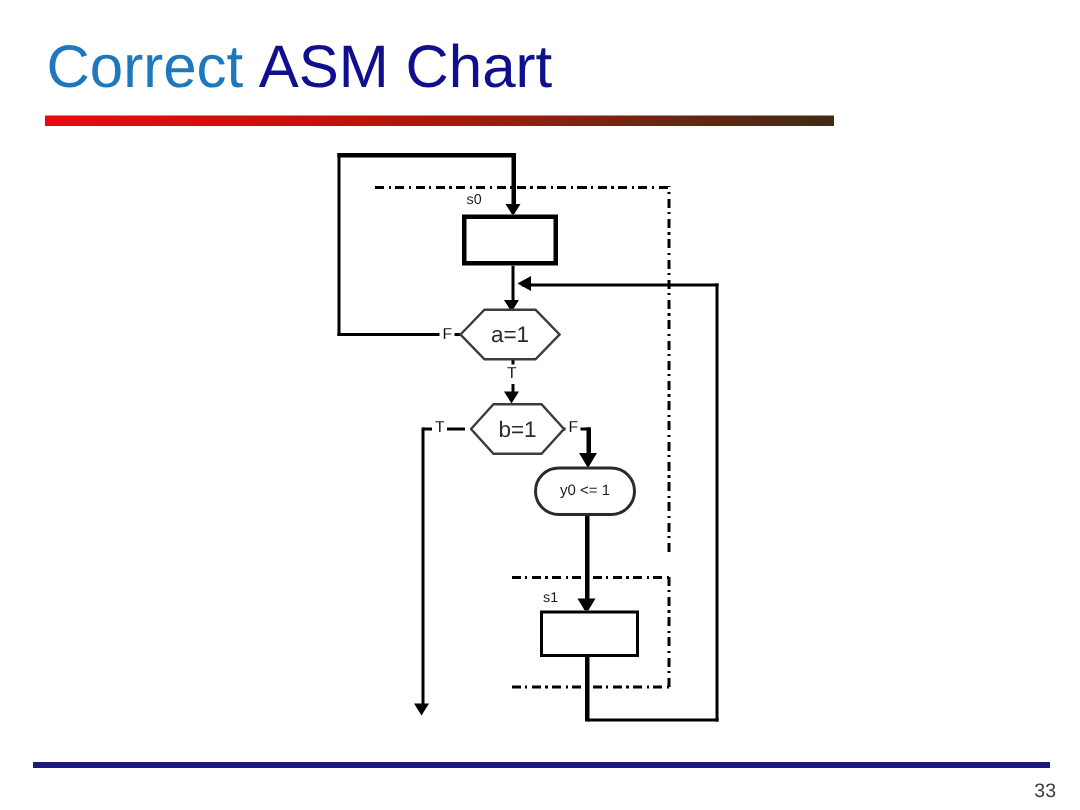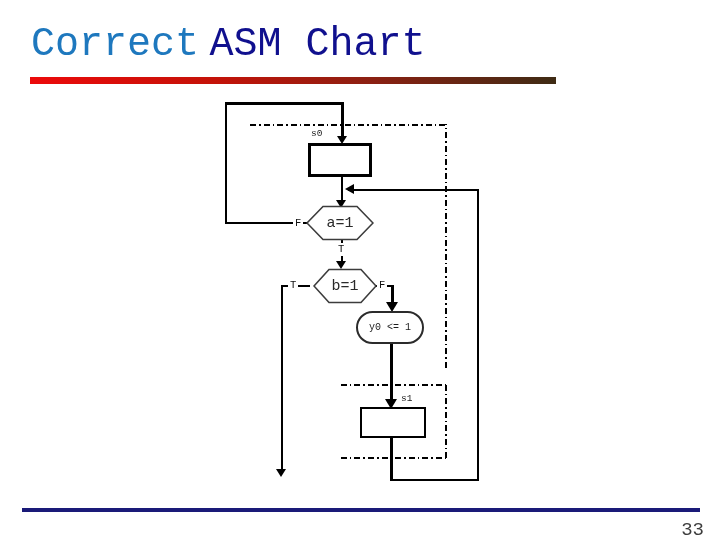--- a/index.html
+++ b/index.html
@@ -1,30 +1,30 @@
 <!DOCTYPE html>
 <html><head>
 <meta charset="utf-8">
 <style>
   html,body{margin:0;padding:0;background:#888;}
   .slide{
     position:relative;width:720px;height:540px;background:#ffffff;
-    font-family:Liberation Mono, monospace;overflow:hidden;
+    font-family:Liberation Sans, sans-serif;overflow:hidden;
   }
   
   .title{position:absolute;left:31px;top:24px;font-size:40px;line-height:42px;white-space:nowrap;}
   .title .t1{color:#1E78BE;margin-right:0.26em;}
   .title .t2{color:#10108E;}
   .title-rule{
     position:absolute;left:30px;top:77px;width:526px;height:7px;
     background:linear-gradient(to right,#ec0a0a 0%,#c41208 35%,#8b2012 65%,#3e2b14 100%);
   }
   
   .footer-rule{position:absolute;left:22px;top:508px;width:678px;height:4px;background:#1A1A78;}
-  .page-number{position:absolute;right:16px;top:519px;font-size:19px;color:#3c3c3c;}
+  .page-number{position:absolute;right:16px;top:519px;font-size:13px;color:#3c3c3c;}
   
   .ln{position:absolute;background:#000;}
   .ddh{position:absolute;height:1.5px;background-image:repeating-linear-gradient(90deg,#000 0,#000 6px,transparent 6px,transparent 9px,#000 9px,#000 10.5px,transparent 10.5px,transparent 13.5px);}
   .ddv{position:absolute;width:1.5px;background-image:repeating-linear-gradient(0deg,#000 0,#000 6px,transparent 6px,transparent 9px,#000 9px,#000 10.5px,transparent 10.5px,transparent 13.5px);}
   .arr-down{position:absolute;width:0;height:0;border-left:5.5px solid transparent;border-right:5.5px solid transparent;border-top:8px solid #000;}
   .arr-down.big{border-left-width:6.5px;border-right-width:6.5px;border-top-width:10px;}
   .arr-left{position:absolute;width:0;height:0;border-top:5.5px solid transparent;border-bottom:5.5px solid transparent;border-right:9px solid #000;}
   .state-box{position:absolute;background:#fff;border:3px solid #000;box-sizing:border-box;}
   .stadium{position:absolute;background:#fff;border:2px solid #2b2b2b;border-radius:17px;box-sizing:border-box;
            display:flex;align-items:center;justify-content:center;font-size:10px;color:#1c1c1c;}
@@ -94,21 +94,21 @@
       </svg>
       <div class="hex-label">b=1</div>
     </div>
     <div class="branch-lab" style="left:288px;top:279px;">T</div>
     <div class="branch-lab" style="left:377px;top:279px;">F</div>
 
     <div class="stadium" style="left:356px;top:311px;width:68px;height:33px;">
       <span>y0 &lt;= 1</span>
     </div>
 
-    <div class="small-lab" style="left:362px;top:394px;margin-left:39px;">s1</div>
+    <div class="small-lab" style="left:362px;top:394px;">s1</div>
     <div class="state-box" style="left:360px;top:407px;width:66px;height:31px;border-width:2.5px;"></div>
 
   </div>
 
   <div class="footer-rule"></div>
   <div class="page-number">33</div>
 
 </div>
 
 </body></html>

